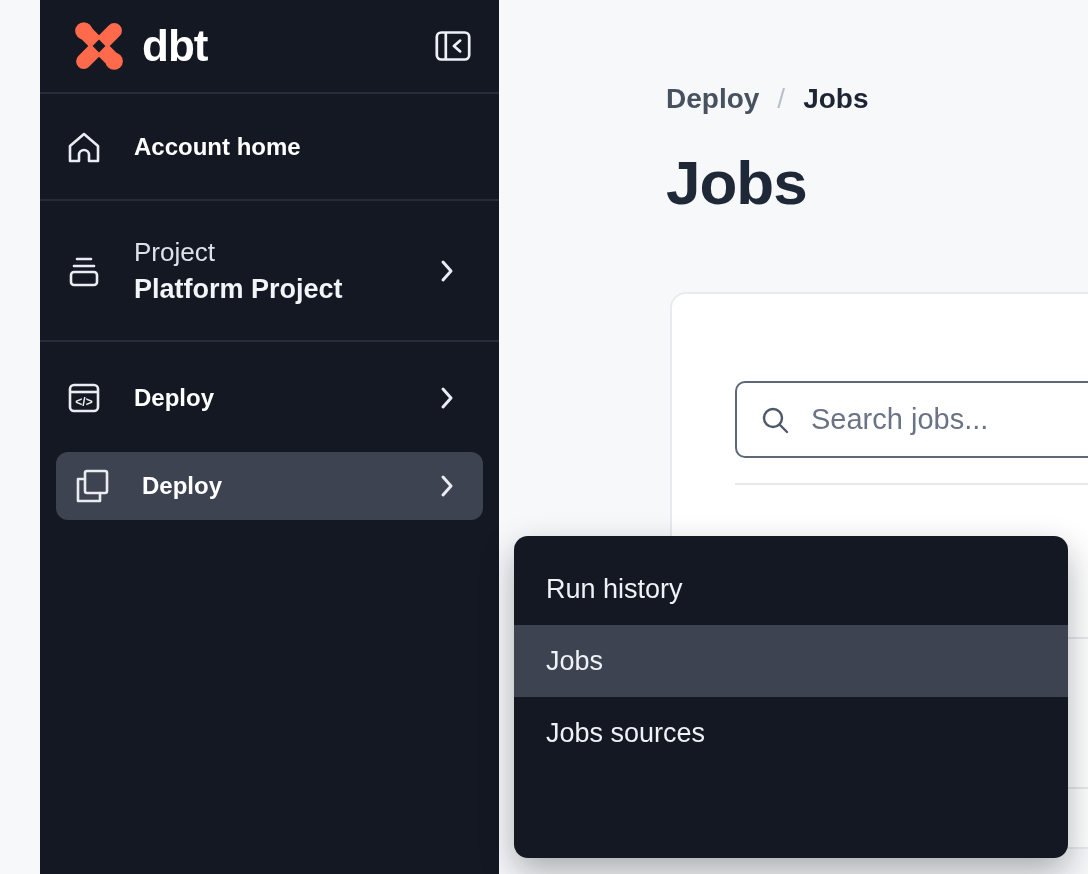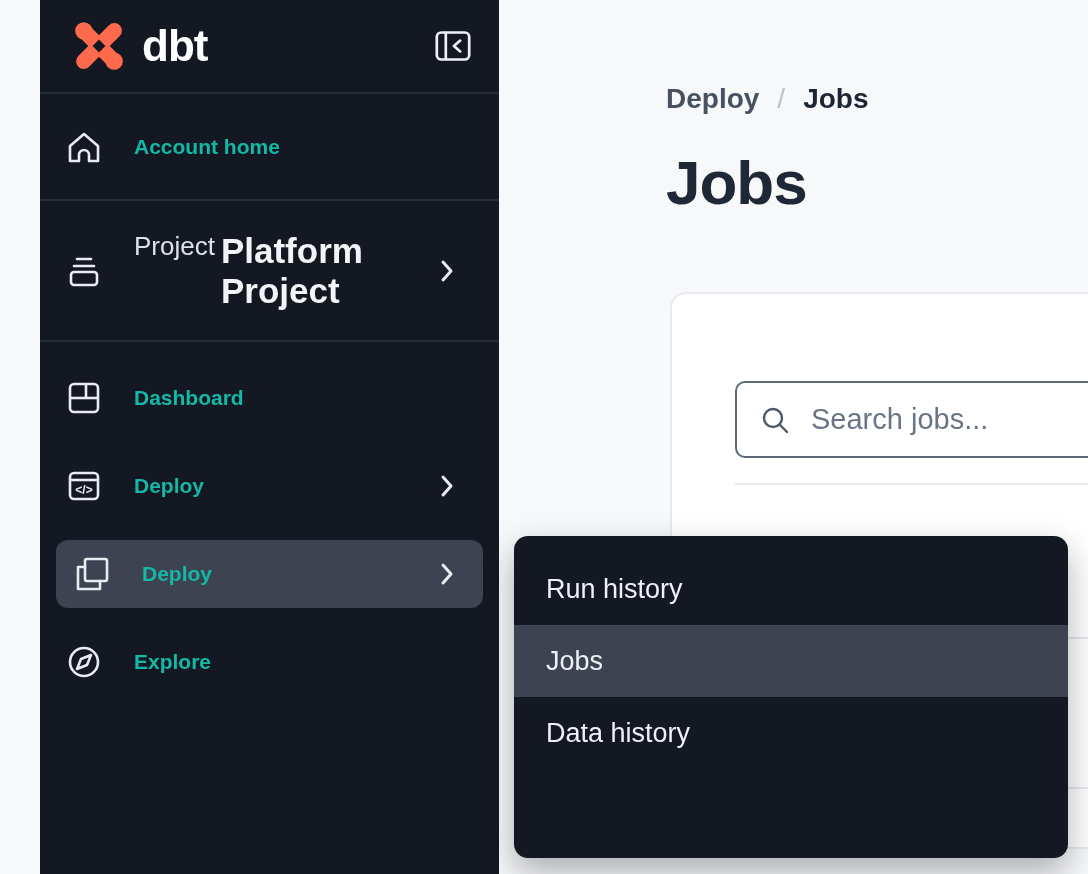--- a/index.html
+++ b/index.html
@@ -24,26 +24,26 @@
   }
   .collapse-btn{
     margin-left:auto;background:none;border:none;padding:0;cursor:pointer;
     display:flex;align-items:center;
   }
   .sb-row{
     display:flex;align-items:center;gap:30px;
     padding:0 44px 0 24px;box-sizing:border-box;cursor:pointer;
   }
   .sb-row .icon{width:40px;height:40px;flex:0 0 auto;display:flex;}
-  .sb-label{font-size:21px;font-weight:700;color:#14b8a6;}
+  .sb-label{font-size:24px;font-weight:700;color:#ffffff;}
   .row-account{height:107px;border-bottom:2px solid #262c3a;}
   .row-project{height:141px;border-bottom:2px solid #262c3a;}
-  .proj-text{display:flex;flex-direction:row;gap:6px;}
+  .proj-text{display:flex;flex-direction:column;gap:6px;}
   .proj-kicker{font-size:26px;font-weight:400;color:#dde2ea;}
-  .proj-name{font-size:35px;font-weight:700;color:#f2f4f8;}
+  .proj-name{font-size:27px;font-weight:700;color:#f2f4f8;}
   .sb-group{padding-top:12px;}
   .nav-item{height:88px;}
   .nav-item.selected{
     height:68px;margin:10px 16px;padding:0 28px 0 16px;
     border-radius:12px;background:#3d4350;
   }
   .chev{margin-left:auto;display:flex;flex:0 0 auto;}
   
   .main{
     position:absolute;left:506px;top:0;width:582px;height:874px;
@@ -140,30 +140,20 @@
       <span class="proj-name">Platform Project</span>
     </span>
     <span class="chev">
       <svg width="16" height="26" viewBox="0 0 16 26" fill="none" stroke="#e9ecf1" stroke-width="3" stroke-linecap="round" stroke-linejoin="round">
         <polyline points="4,4 12,13 4,22"></polyline>
       </svg>
     </span>
   </div>
 
   <div class="sb-group">
-    <div class="sb-row nav-item">
-      <span class="icon">
-        <svg viewBox="0 0 40 40" width="40" height="40" fill="none" stroke="#e9ecf1" stroke-width="2.6" stroke-linejoin="round">
-          <rect x="6" y="6" width="28" height="28" rx="4"></rect>
-          <line x1="6" y1="20" x2="34" y2="20"></line>
-          <line x1="22" y1="6" x2="22" y2="20"></line>
-        </svg>
-      </span>
-      <span class="sb-label">Dashboard</span>
-    </div>
 
     <div class="sb-row nav-item">
       <span class="icon">
         <svg viewBox="0 0 40 40" width="40" height="40" fill="none" stroke="#e9ecf1" stroke-width="2.6" stroke-linejoin="round">
           <rect x="6" y="7" width="28" height="26" rx="4"></rect>
           <line x1="6" y1="14" x2="34" y2="14"></line>
           <text x="20" y="28" text-anchor="middle" stroke="none" fill="#e9ecf1" font-size="12" font-weight="bold" font-family="Liberation Sans, sans-serif">&lt;/&gt;</text>
         </svg>
       </span>
       <span class="sb-label">Deploy</span>
@@ -182,29 +172,20 @@
         </svg>
       </span>
       <span class="sb-label">Deploy</span>
       <span class="chev">
         <svg width="16" height="26" viewBox="0 0 16 26" fill="none" stroke="#e9ecf1" stroke-width="3" stroke-linecap="round" stroke-linejoin="round">
           <polyline points="4,4 12,13 4,22"></polyline>
         </svg>
       </span>
     </div>
 
-    <div class="sb-row nav-item">
-      <span class="icon">
-        <svg viewBox="0 0 40 40" width="40" height="40" fill="none" stroke="#e9ecf1" stroke-width="2.6" stroke-linecap="round" stroke-linejoin="round">
-          <circle cx="20" cy="20" r="14"></circle>
-          <path d="M13 27 L23 23 L27 13 L17 17 Z"></path>
-        </svg>
-      </span>
-      <span class="sb-label">Explore</span>
-    </div>
   </div>
 </nav>
 
 <main class="main">
   <div class="breadcrumb">
     <span class="bc-parent">Deploy</span>
     <span class="bc-sep">/</span>
     <span class="bc-current">Jobs</span>
   </div>
 
@@ -220,14 +201,14 @@
     </div>
     <div class="card-divider div-1"></div>
     <div class="card-divider div-2"></div>
     <div class="card-divider div-3"></div>
   </section>
 </main>
 
 <div class="flyout">
   <div class="flyout-item">Run history</div>
   <div class="flyout-item selected">Jobs</div>
-  <div class="flyout-item">Data history</div>
+  <div class="flyout-item">Jobs sources</div>
 </div>
 
 </body></html>

